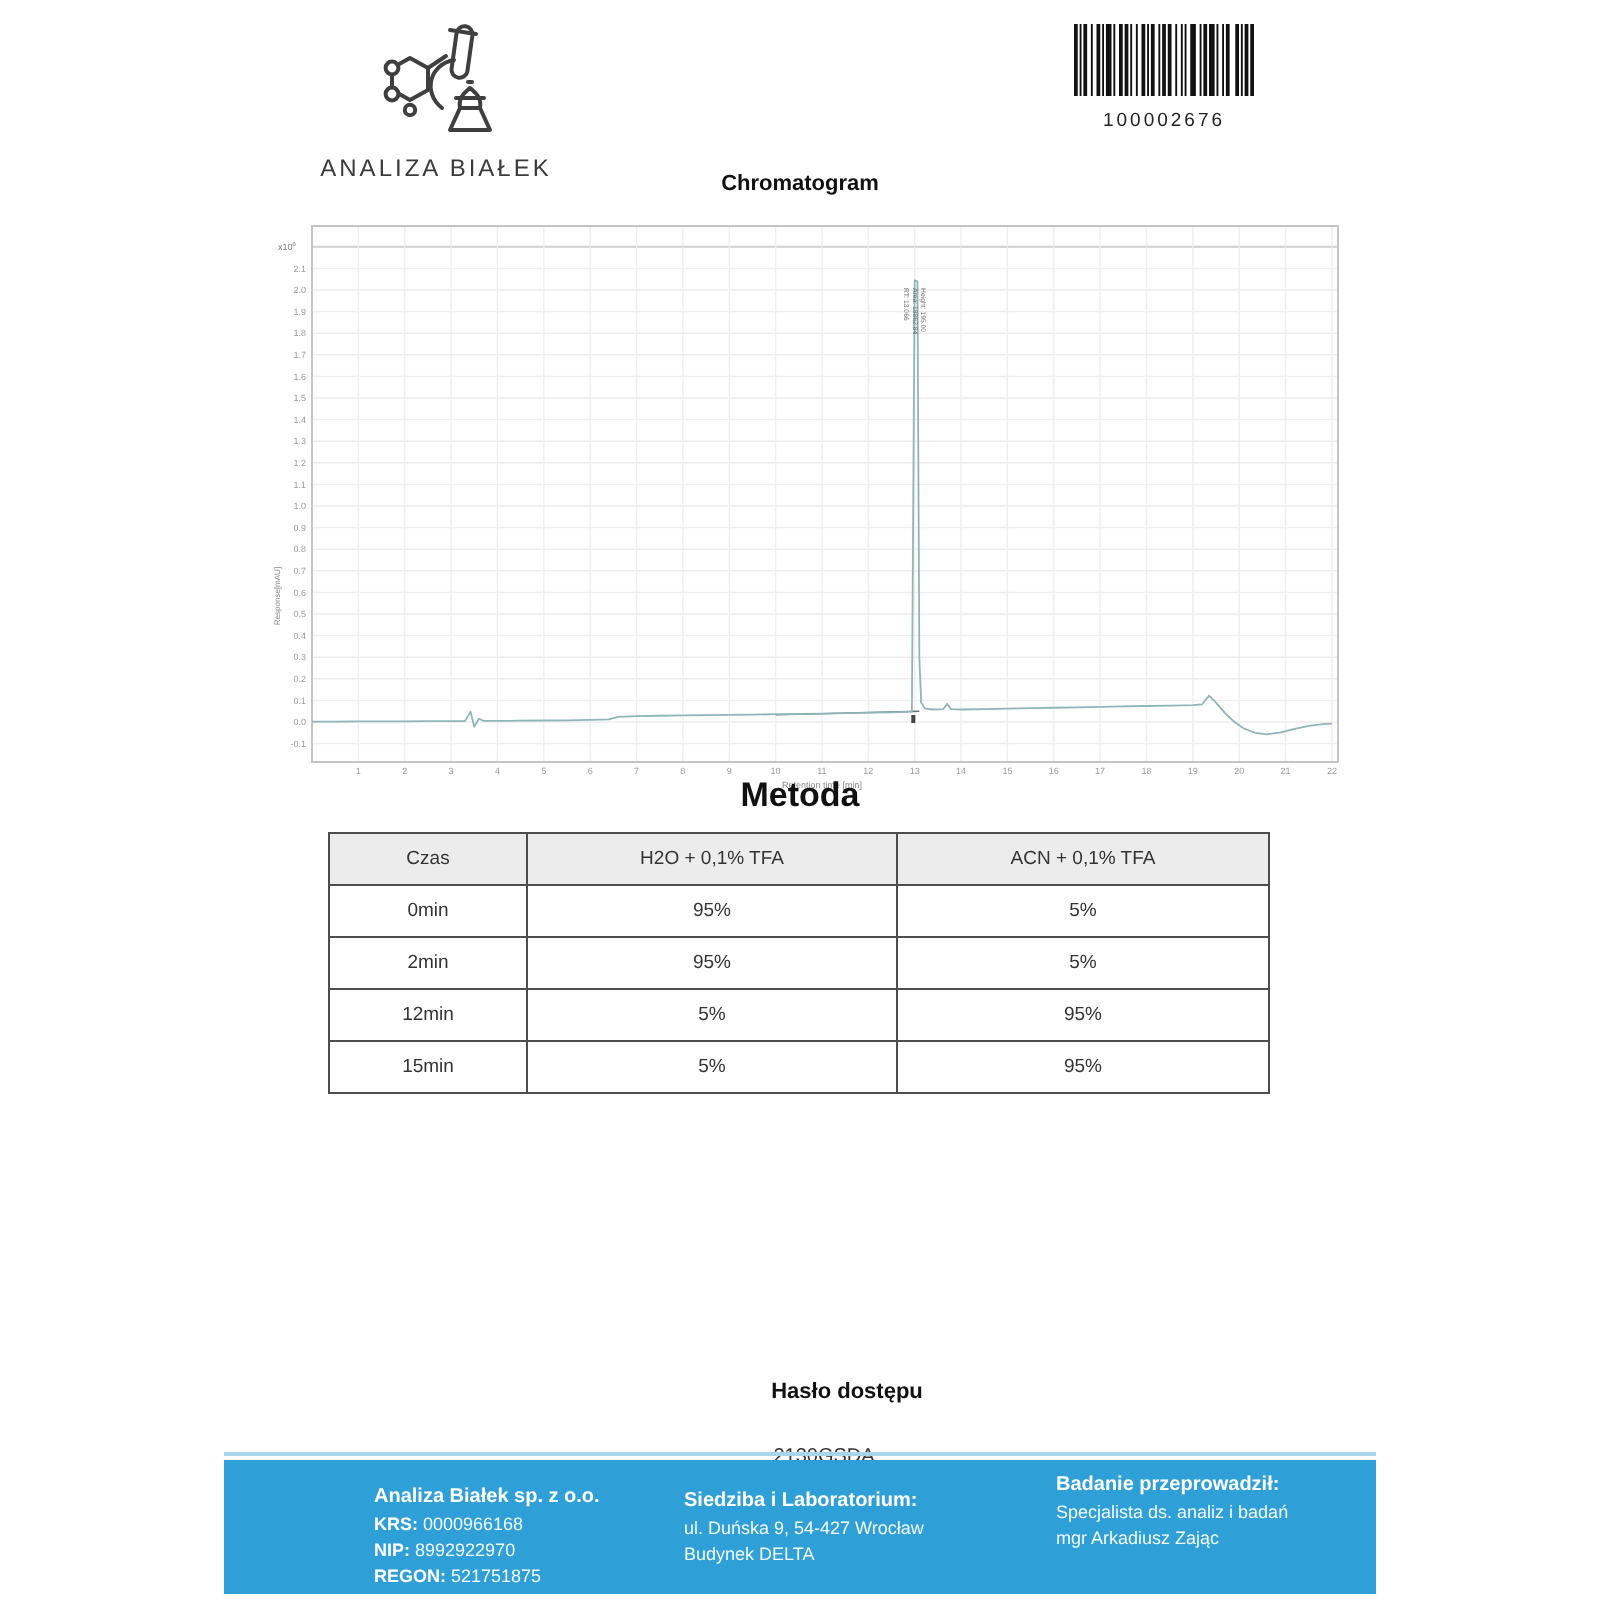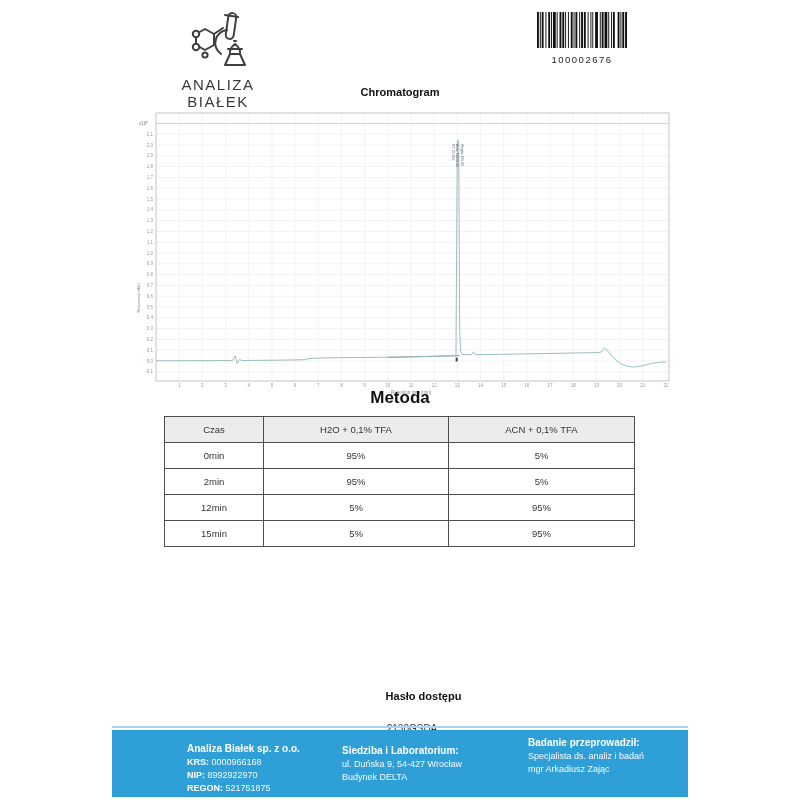--- a/index.html
+++ b/index.html
@@ -3,21 +3,21 @@
 <meta charset="utf-8">
 <style>
   html,body{margin:0;padding:0;}
   body{
     width:800px;height:800px;position:relative;background:#ffffff;
     font-family:"Liberation Sans", sans-serif;color:#222;overflow:hidden;
   }
   .abs{position:absolute;}
   
   #logo-wrap{left:150px;top:8px;width:136px;text-align:center;}
-  #logo-text{margin-top:2px;font-size:15px;letter-spacing:1.5px;color:#3a3a3a;}
+  #logo-text{margin-top:2px;font-size:12px;letter-spacing:1.5px;color:#3a3a3a;}
   
   #barcode-wrap{left:536px;top:12px;width:92px;text-align:center;}
   #barcode-number{font-size:9.5px;color:#222;letter-spacing:1.5px;margin-top:2px;text-align:center;}
   
   #chart-title{left:0;top:86px;width:800px;text-align:center;font-size:11px;font-weight:bold;color:#111;}
   #method-title{left:0;top:388px;width:800px;text-align:center;font-size:17px;font-weight:bold;color:#111;}
   
   #method-table-wrap{left:164px;top:416px;width:470px;}
   table.method{border-collapse:collapse;width:470px;table-layout:fixed;border-radius:16px;}
   table.method th, table.method td{

